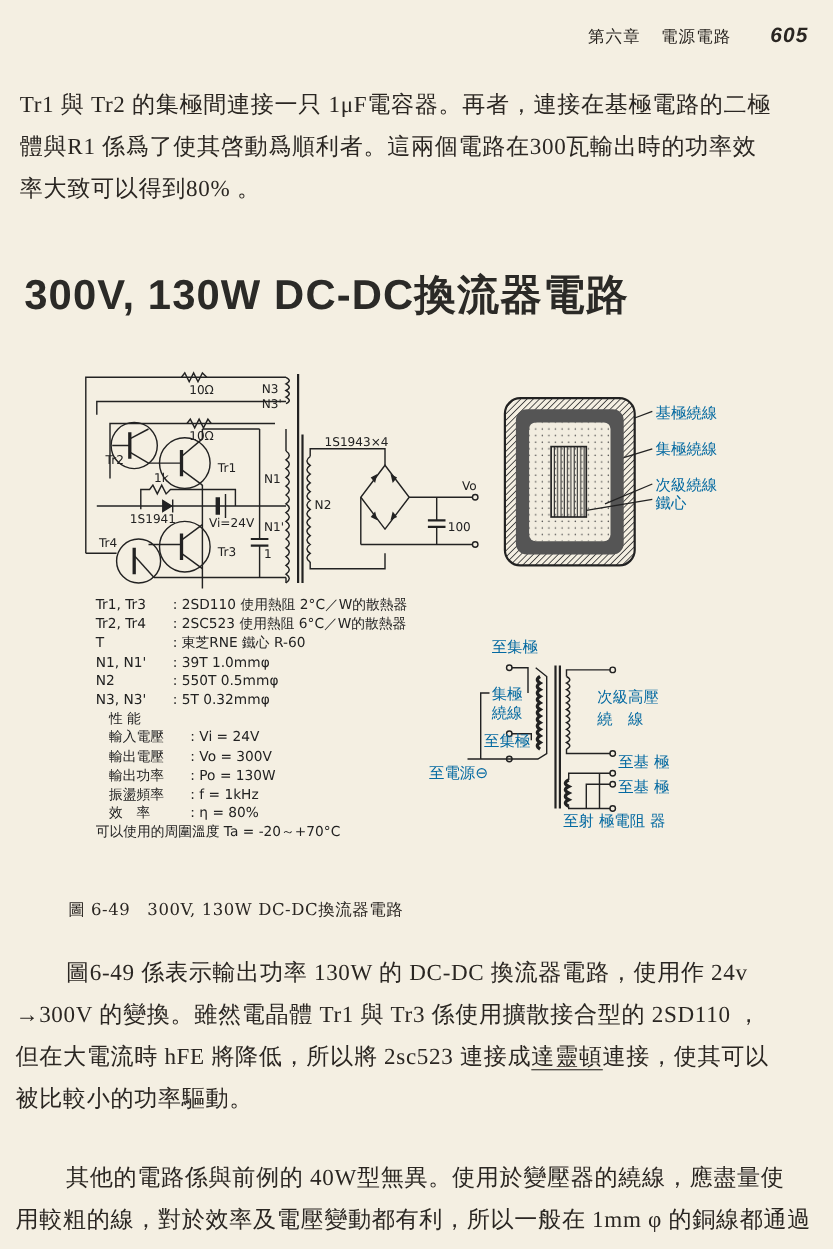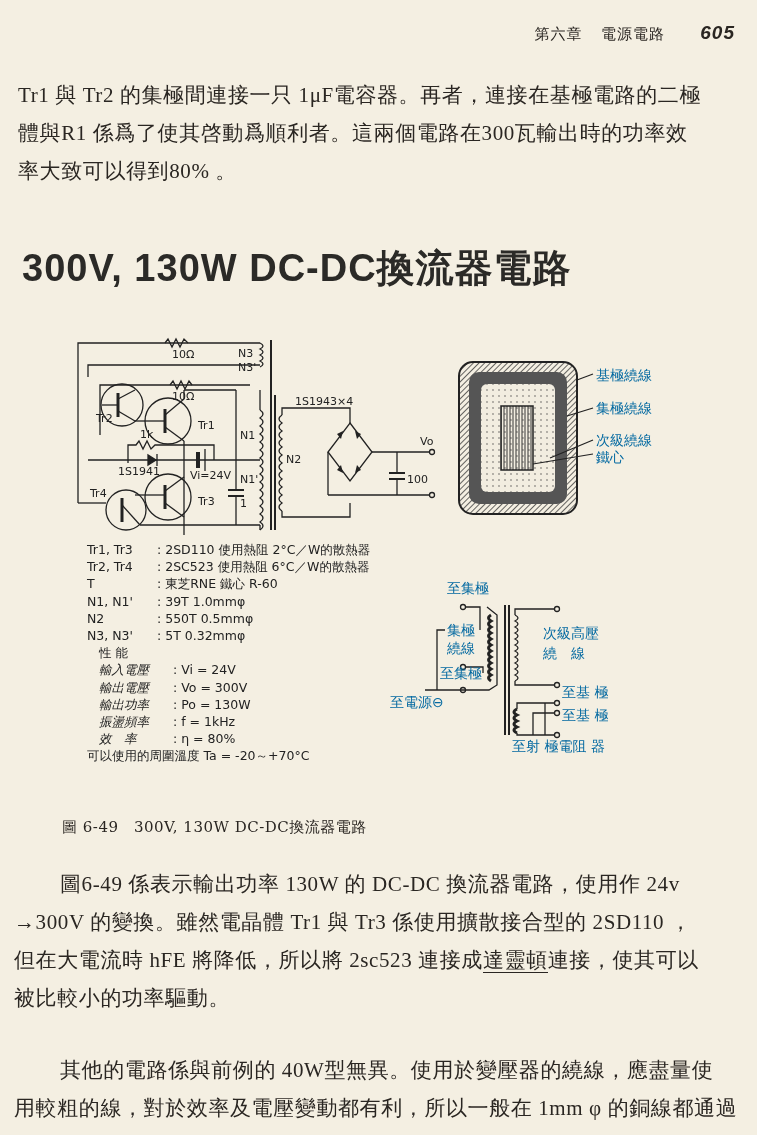--- a/index.html
+++ b/index.html
@@ -14,21 +14,21 @@
   .running-head { top: 22px; right: 22px; font-size: 17px; letter-spacing: 1px; }
   .running-head .chap { font-family: Liberation Sans, sans-serif; font-size: 15px; margin-right: 12px; }
   .running-head .pg { font-family: "Liberation Sans", sans-serif; font-weight: bold; font-style: italic; font-size: 19px; margin-left: 17px; }
   .para { left: 14px; width: 728px; font-size: 21px; line-height: 38px; letter-spacing: 0.6px; font-family: Liberation Serif, serif; }
   .para p { margin: 0; }
   .section-title { top: 243px; left: 22px; font-family: "Liberation Sans", sans-serif; font-weight: bold; font-size: 38px; letter-spacing: 1px; color: #2b2a27; }
   .ul { border-bottom: 1.5px solid #2a2622; }
   .specs { top: 541px; left: 62px; font-family: "DejaVu Sans", sans-serif; font-size: 12.5px; line-height: 17.2px; color: #222; margin-left: 25px; }
   .specs .row { white-space: nowrap; }
   .specs .k { display: inline-block; width: 70px; }
-  .specs .perf-k { display: inline-block; width: 74px; padding-left: 12px; font-style: italic; }
+  .specs .perf-k { display: inline-block; width: 74px; padding-left: 12px; }
   .caption { top: 818px; left: 62px; font-size: 15px; letter-spacing: 0.5px; }
   .lbl { font-family: "DejaVu Sans", sans-serif; font-size: 14px; color: #0369a1; white-space: nowrap; }
   svg text { font-family: "DejaVu Sans", sans-serif; fill: #222; }
 </style>
 </head>
 <body>
 
 <div class="abs running-head">
   <span class="chap">第六章</span>
   <span class="chap">電源電路</span>

